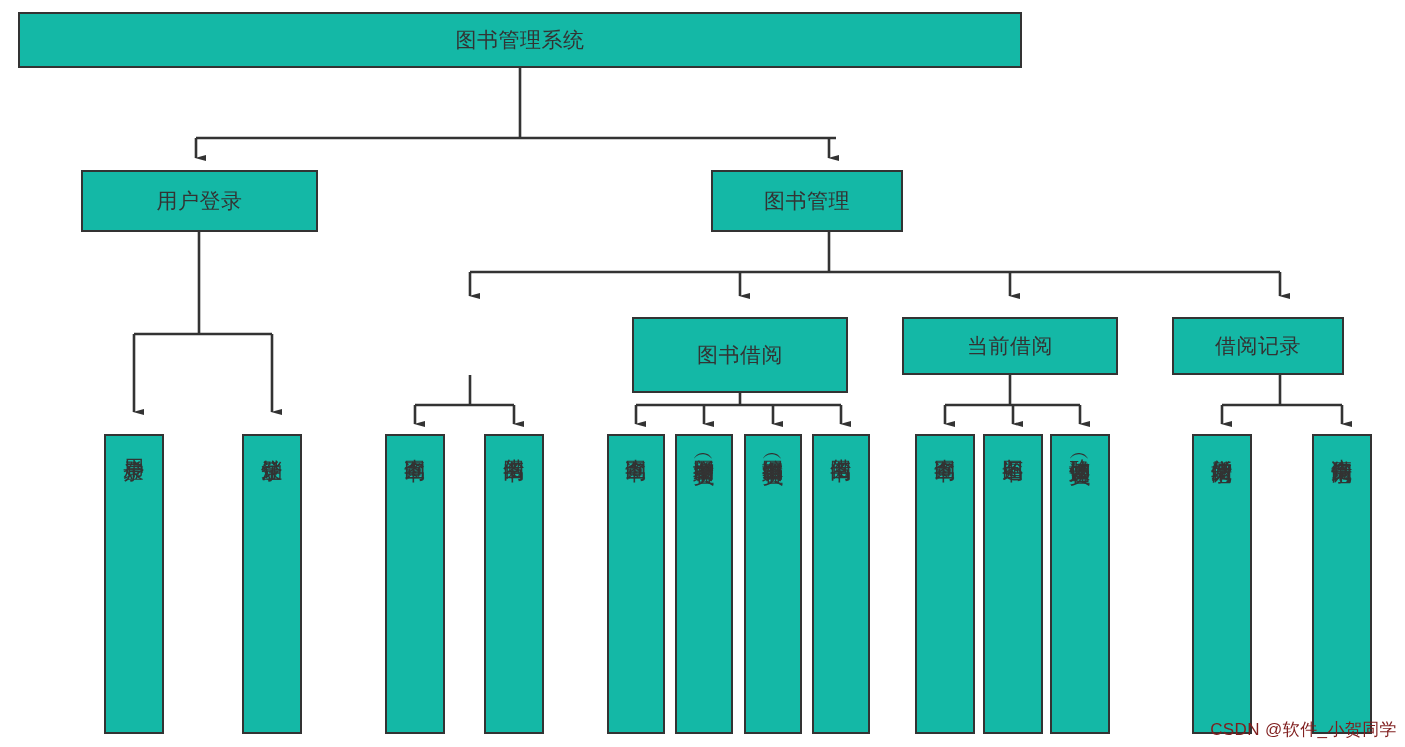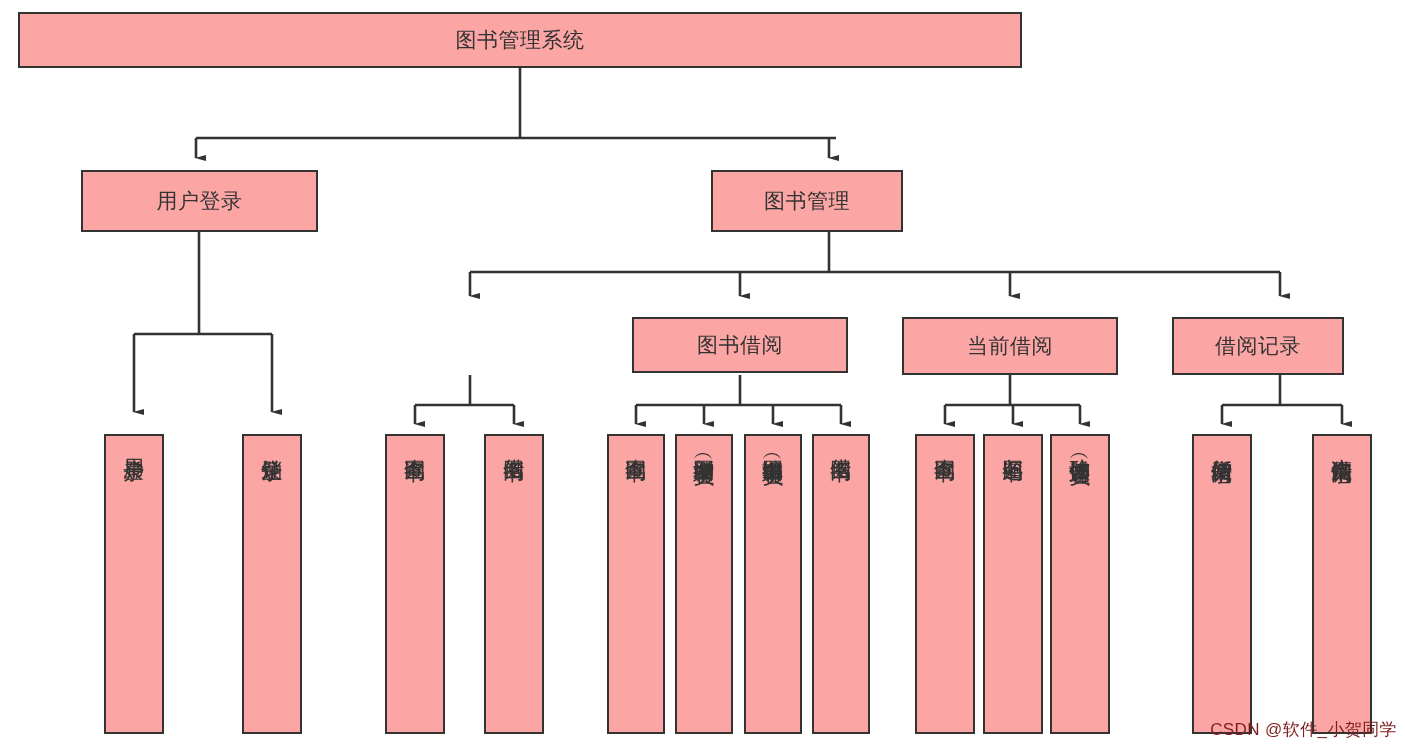--- a/index.html
+++ b/index.html
@@ -21,21 +21,21 @@
     position: absolute;
     left: 0;
     top: 0;
     width: 1405px;
     height: 747px;
     pointer-events: none;
   }
   .node {
     position: absolute;
     box-sizing: border-box;
-    background: #fca5a5;
+    background: #14b8a6;
     border: 2px solid #333333;
     display: flex;
     align-items: center;
     justify-content: center;
     color: #333333;
   }
   .node-h {
     font-size: 21px;
     letter-spacing: 0.5px;
     line-height: 1.2;
@@ -123,21 +123,21 @@
     <span>图书管理系统</span>
   </div>
 
   <div class="node node-h" style="left:81px; top:170px; width:237px; height:62px;">
     <span>用户登录</span>
   </div>
   <div class="node node-h" style="left:711px; top:170px; width:192px; height:62px;">
     <span>图书管理</span>
   </div>
 
-  <div class="node node-h" style="left:632px; top:317px; width:216px; height:56px;">
+  <div class="node node-h" style="left:632px; top:317px; width:216px; height:76px;">
     <span>图书借阅</span>
   </div>
   <div class="node node-h" style="left:902px; top:317px; width:216px; height:58px;">
     <span>当前借阅</span>
   </div>
   <div class="node node-h" style="left:1172px; top:317px; width:172px; height:58px;">
     <span>借阅记录</span>
   </div>
 
   <div class="node node-v" style="left:104px; top:434px; width:60px; height:300px;">

